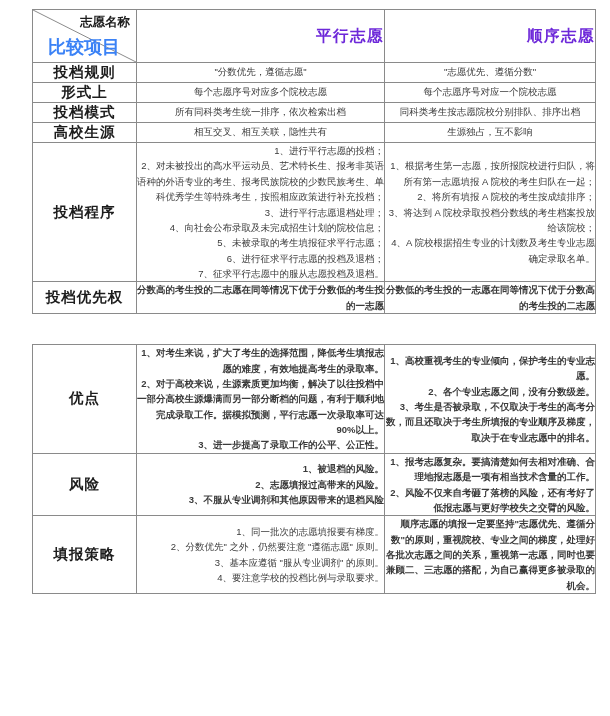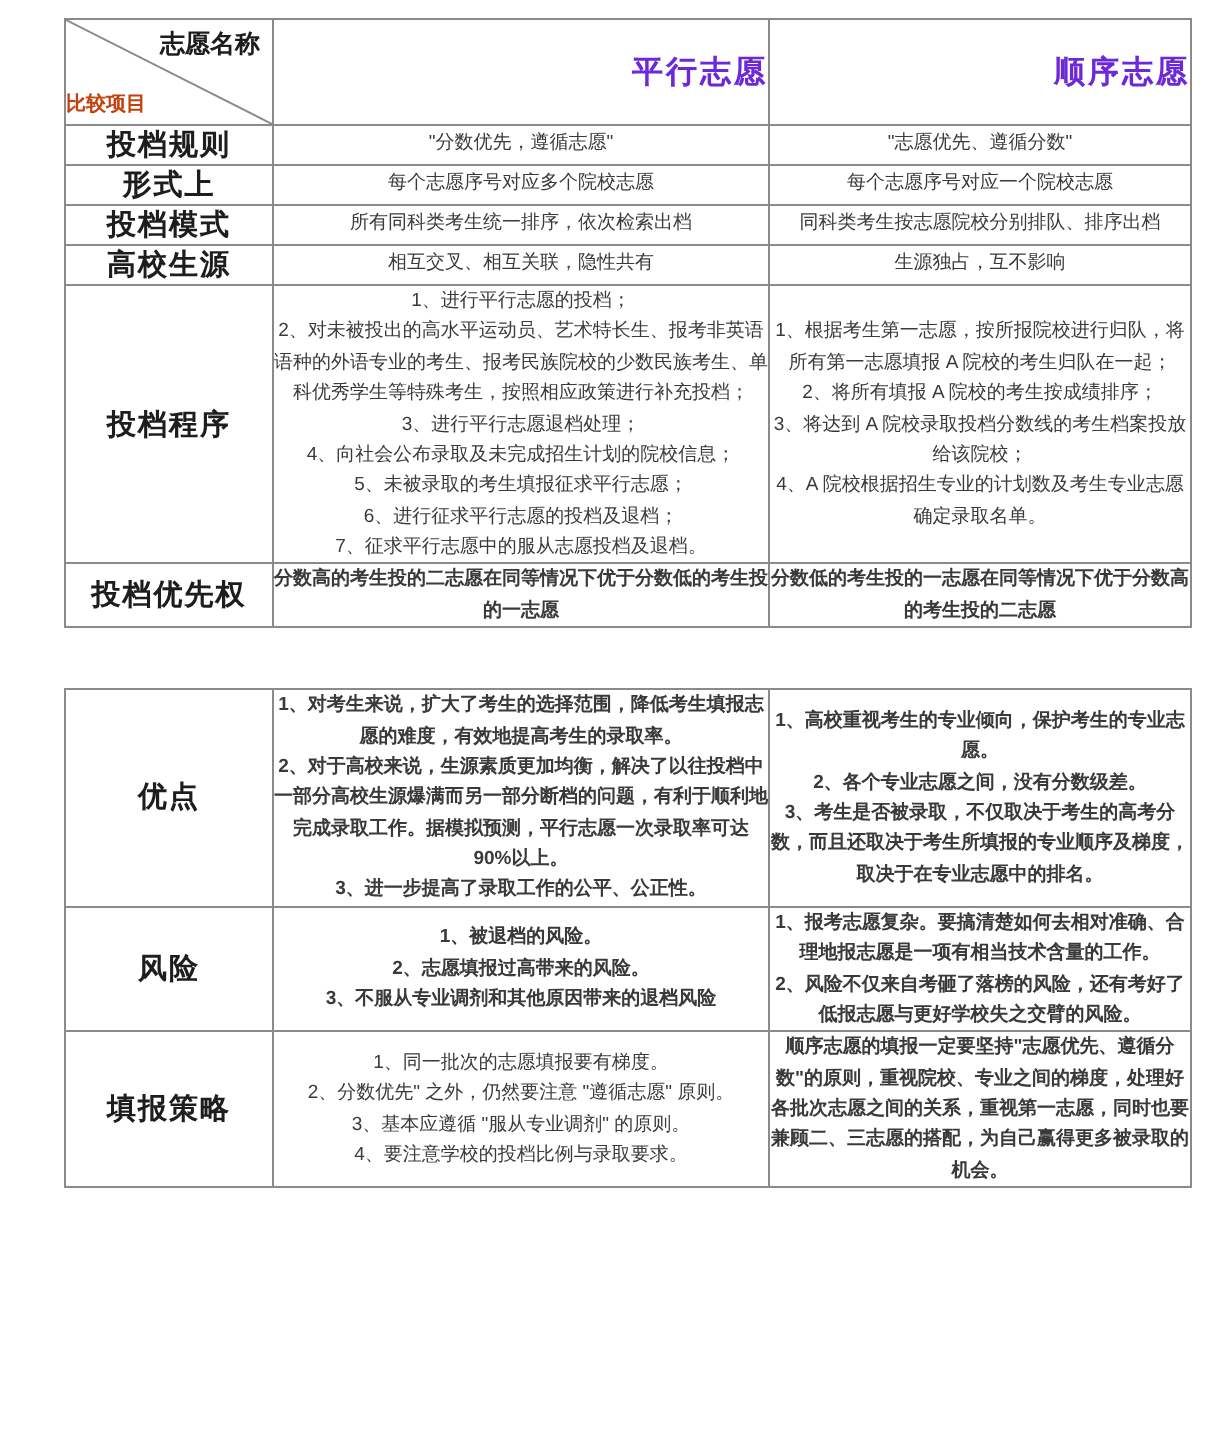--- a/index.html
+++ b/index.html
@@ -68,25 +68,25 @@
   .corner .t-name {
     position: absolute;
     right: 6px;
     top: 4px;
     font-size: 12.5px;
     font-weight: bold;
     color: #1d1d1d;
   }
   .corner .t-item {
     position: absolute;
-    left: 0;
+    left: 15px;
     bottom: 3px;
-    font-size: 10px;
-    font-weight: bold;
-    color: #c2410c;
+    font-size: 18px;
+    font-weight: bold;
+    color: #3b82f6;
   }
 
   .head-cell {
     text-align: right;
     font-weight: bold;
     font-size: 15.5px;
     letter-spacing: 1.5px;
     color: #6d28d9;
     height: 52px;
   }
@@ -99,21 +99,21 @@
     padding: 8px 6px;
     line-height: 1.5;
   }
 
   
   .body-list {
     font-size: 9.5px;
     color: #3a3a3a;
     padding: 5px 4px 5px 5px;
     line-height: 1.62;
-    text-align: center;
+    text-align: right;
     vertical-align: top;
   }
   .body-list.mid { vertical-align: middle; font-weight: bold; }
   .body-list p {
     margin: 0;
   }
 
   .spacer {
     height: 30px;
   }

